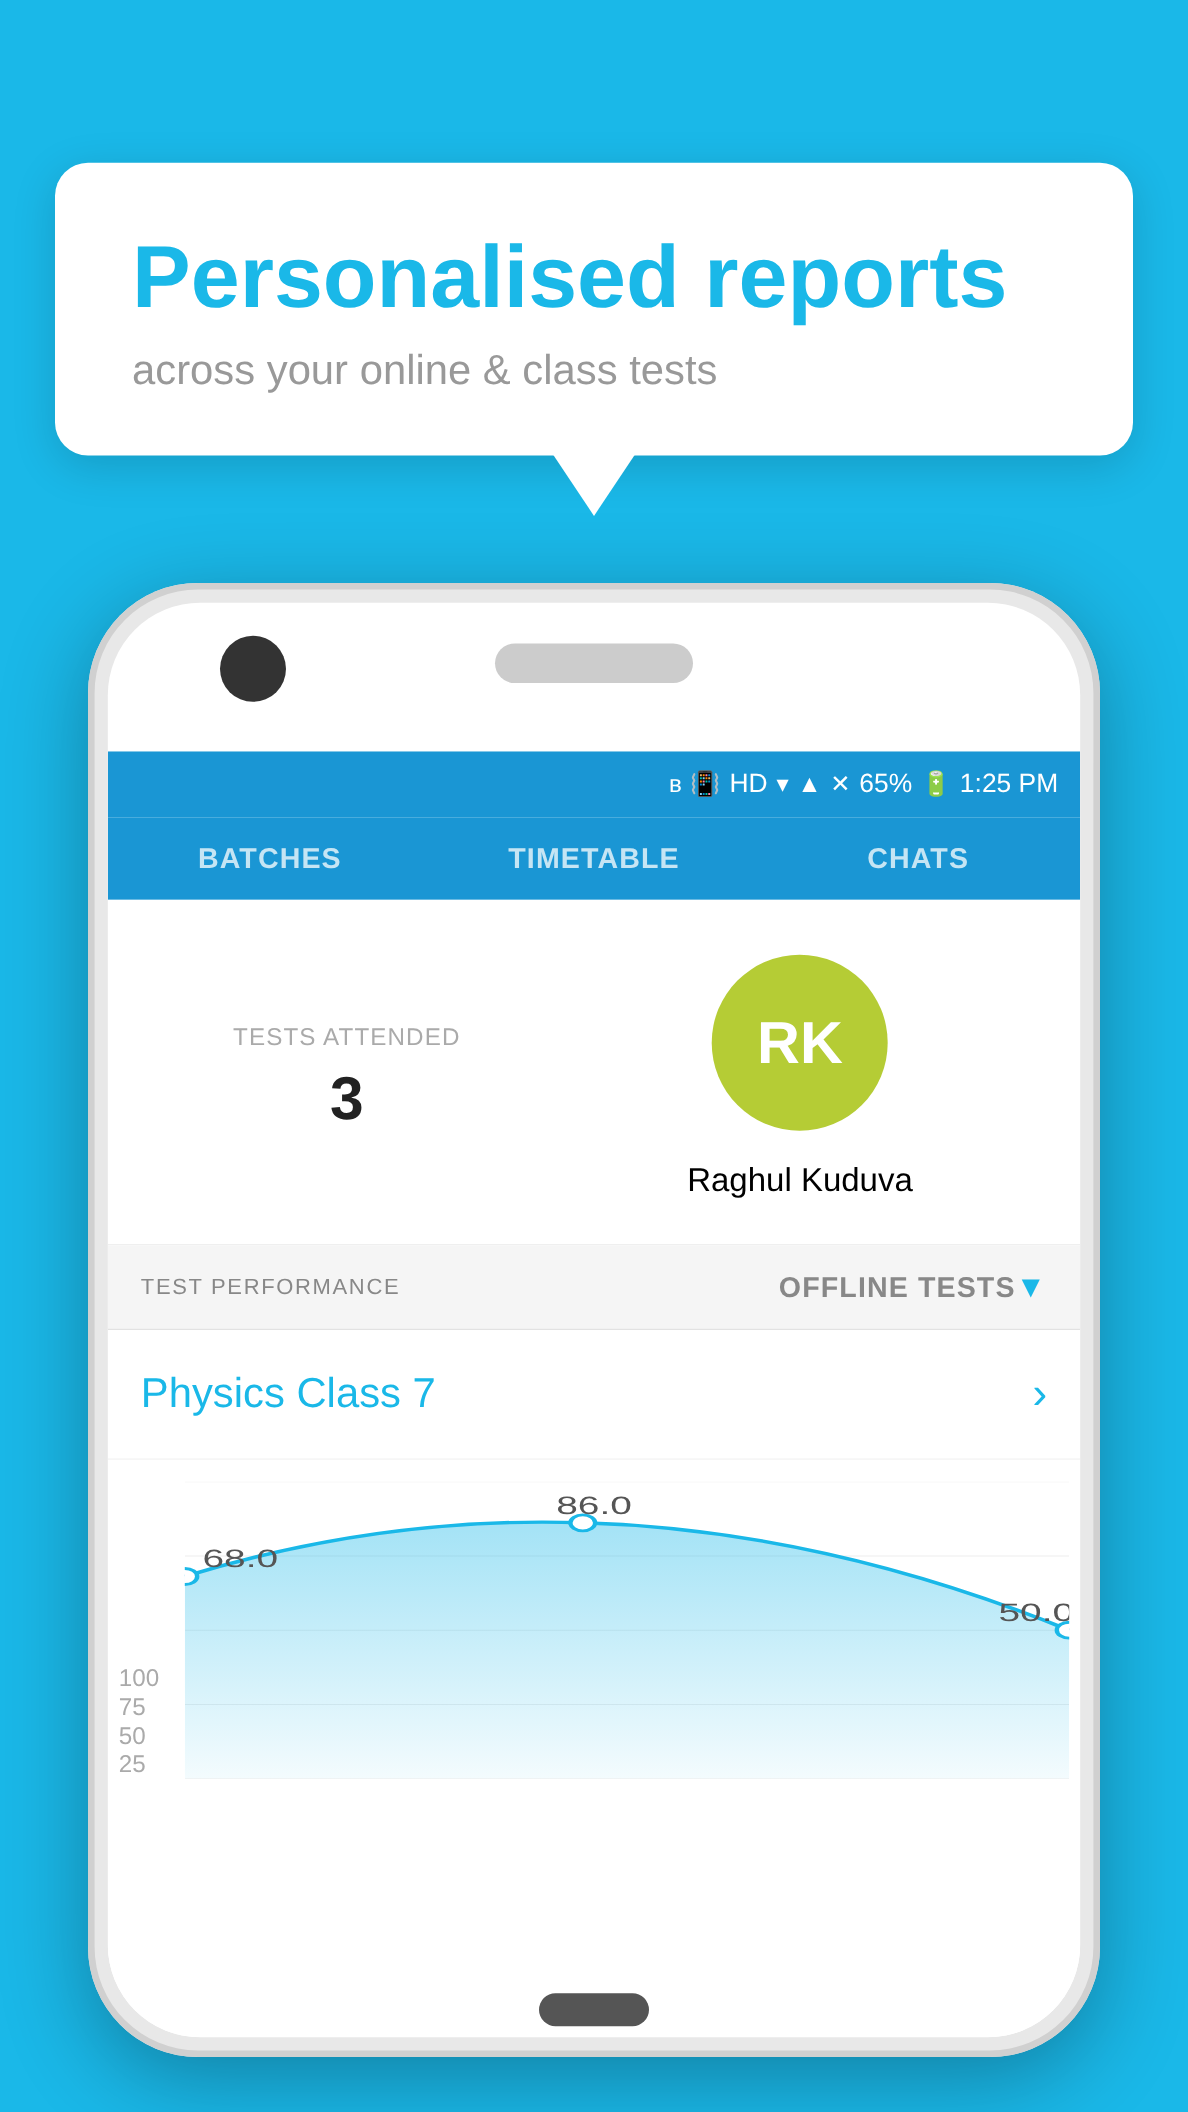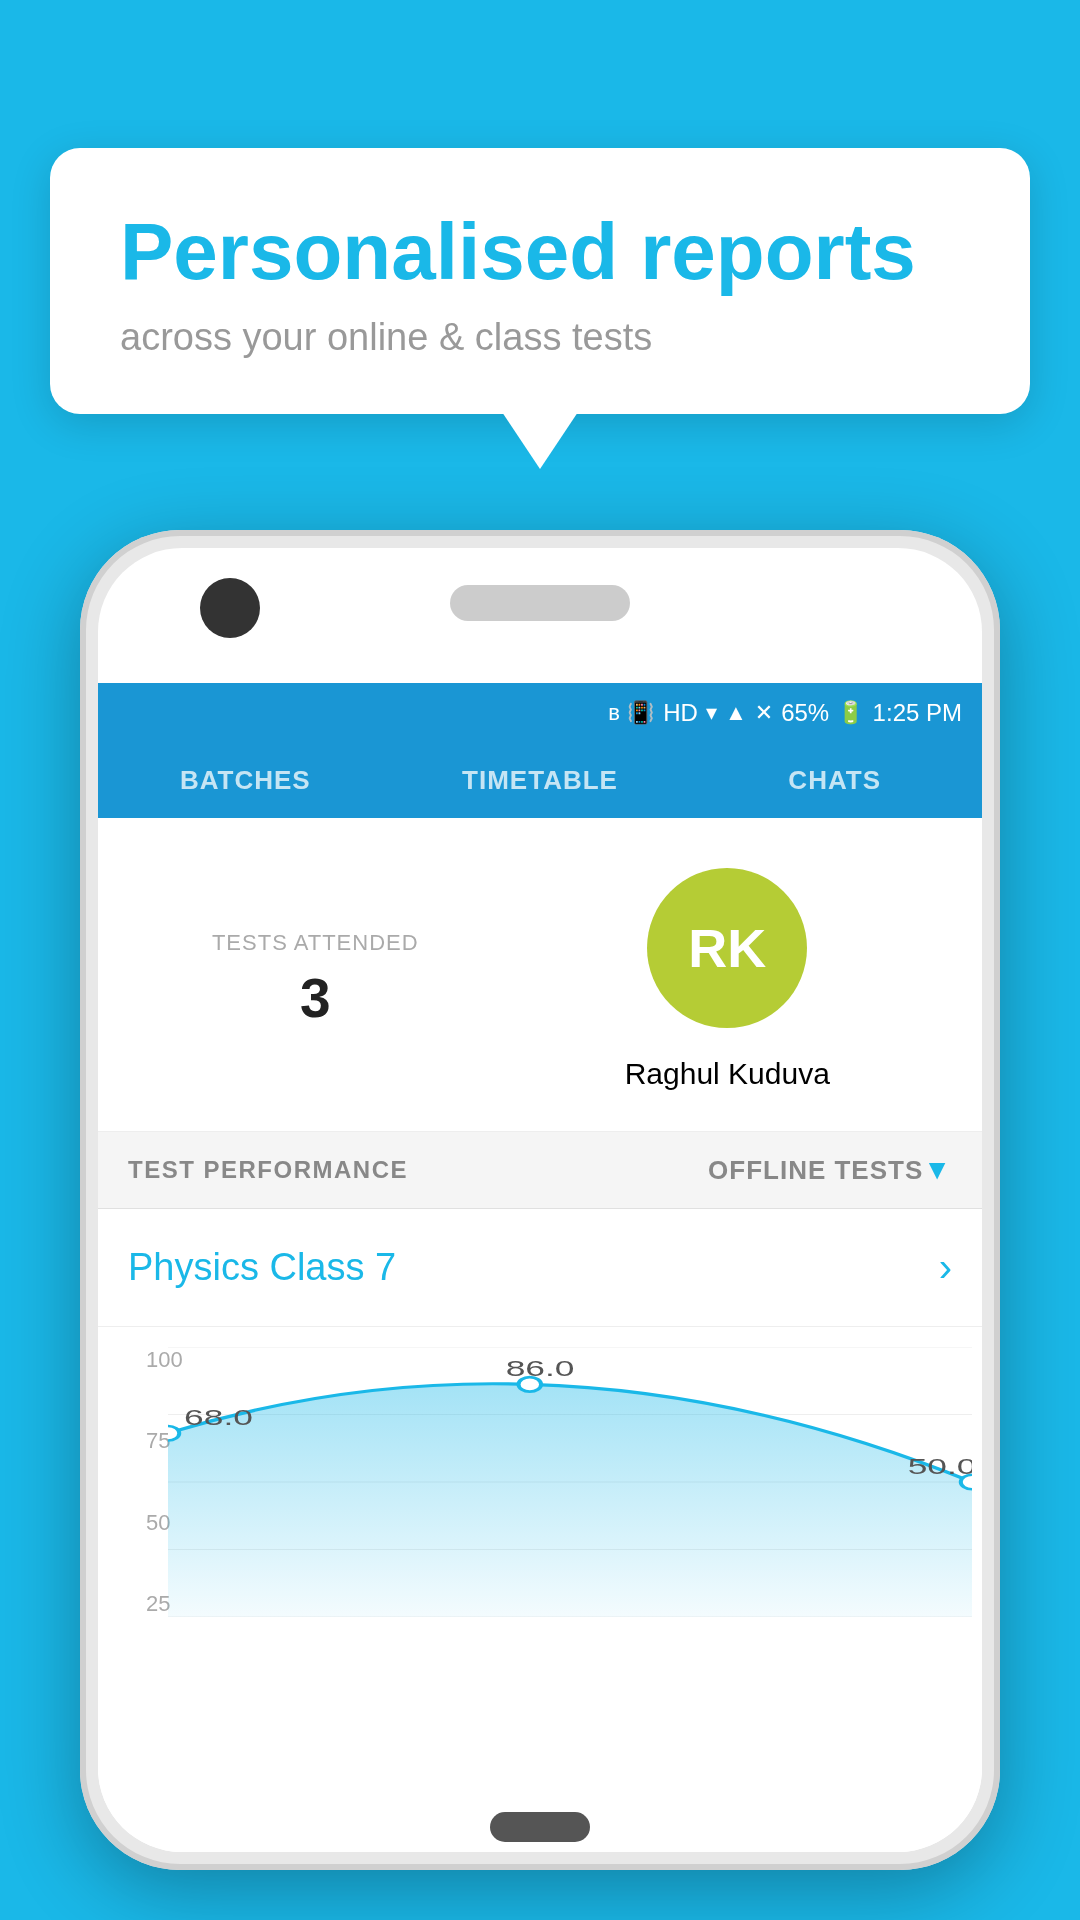--- a/index.html
+++ b/index.html
@@ -237,24 +237,24 @@
     .performance-header {
       background: #f5f5f5;
       padding: 22px 30px;
       display: flex;
       align-items: center;
       justify-content: space-between;
       border-bottom: 1px solid #e0e0e0;
     }
 
     .performance-title {
-      font-size: 24px;
+      font-size: 20px;
       color: #888;
       letter-spacing: 1.5px;
-      font-weight: 700;
+      font-weight: 400;
     }
 
     .offline-tests {
       display: flex;
       align-items: center;
       gap: 0;
       color: #888;
       font-size: 26px;
       font-weight: 600;
       letter-spacing: 1px;
@@ -296,22 +296,21 @@
       overflow: hidden;
     }
 
     .chart-y-labels {
       position: absolute;
       left: 10px;
       top: 20px;
       bottom: 30px;
       display: flex;
       flex-direction: column;
-      justify-content: space-between;
-      margin-left: 38px;
+      justify-content: flex-end;
     }
 
     .chart-y-label {
       font-size: 22px;
       color: #aaa;
     }
 
     .chart-area {
       position: absolute;
       left: 70px;

